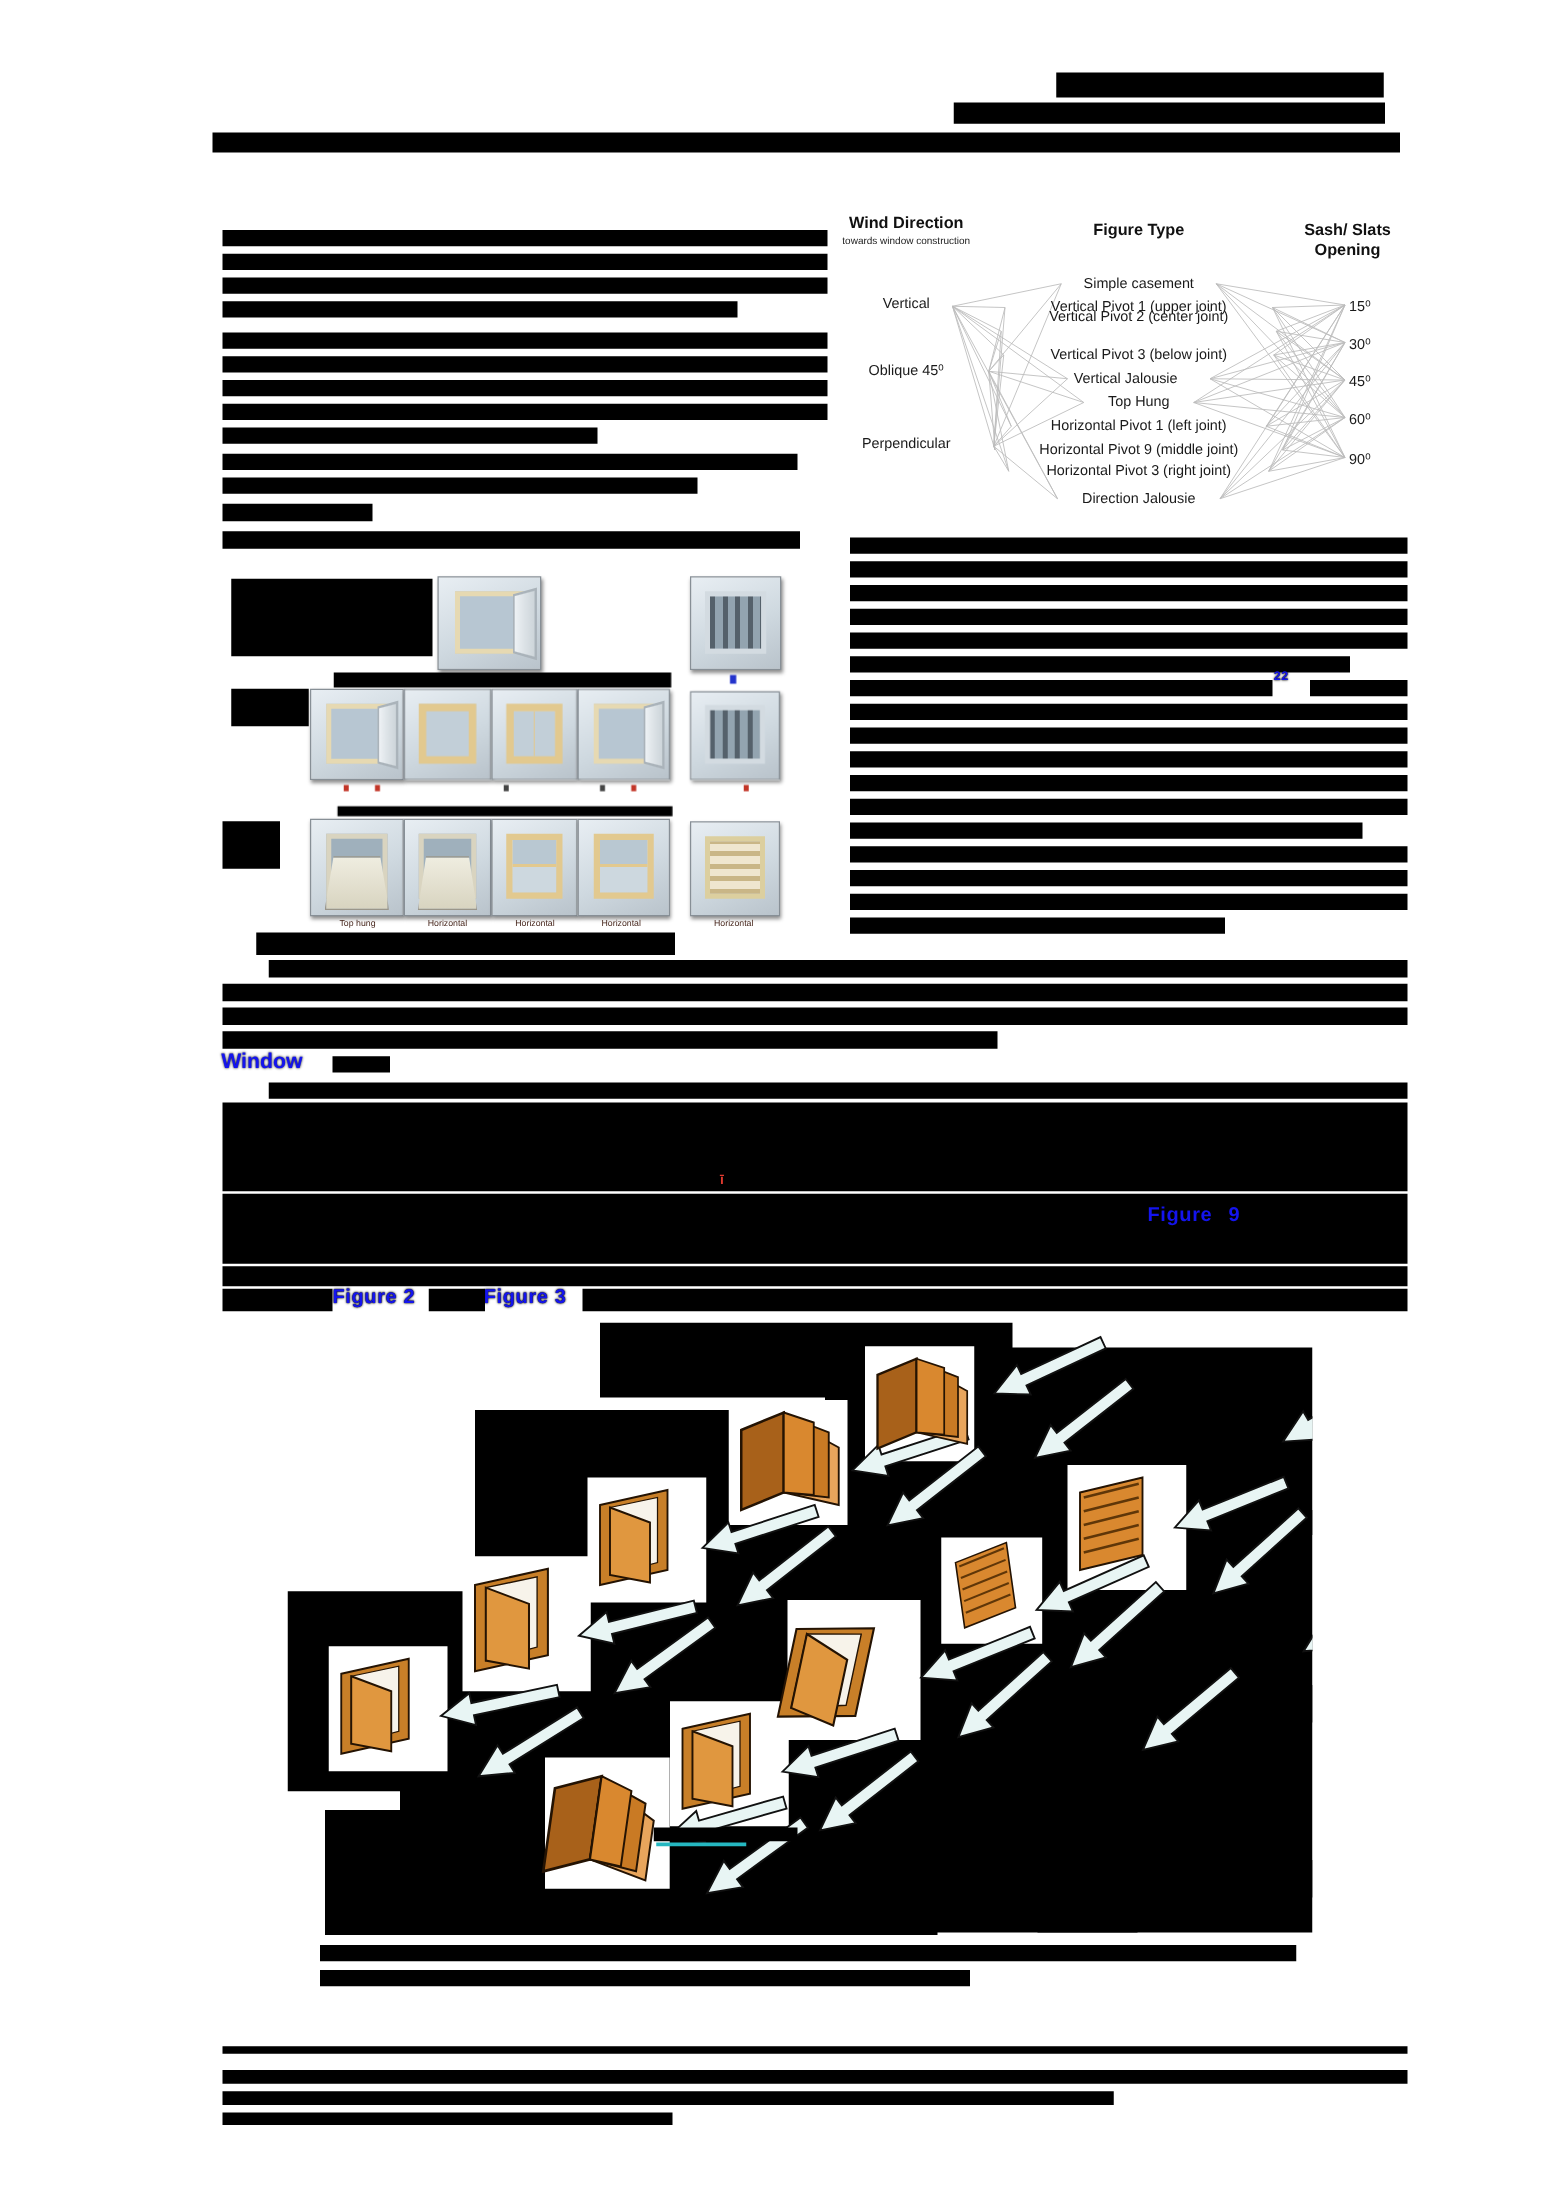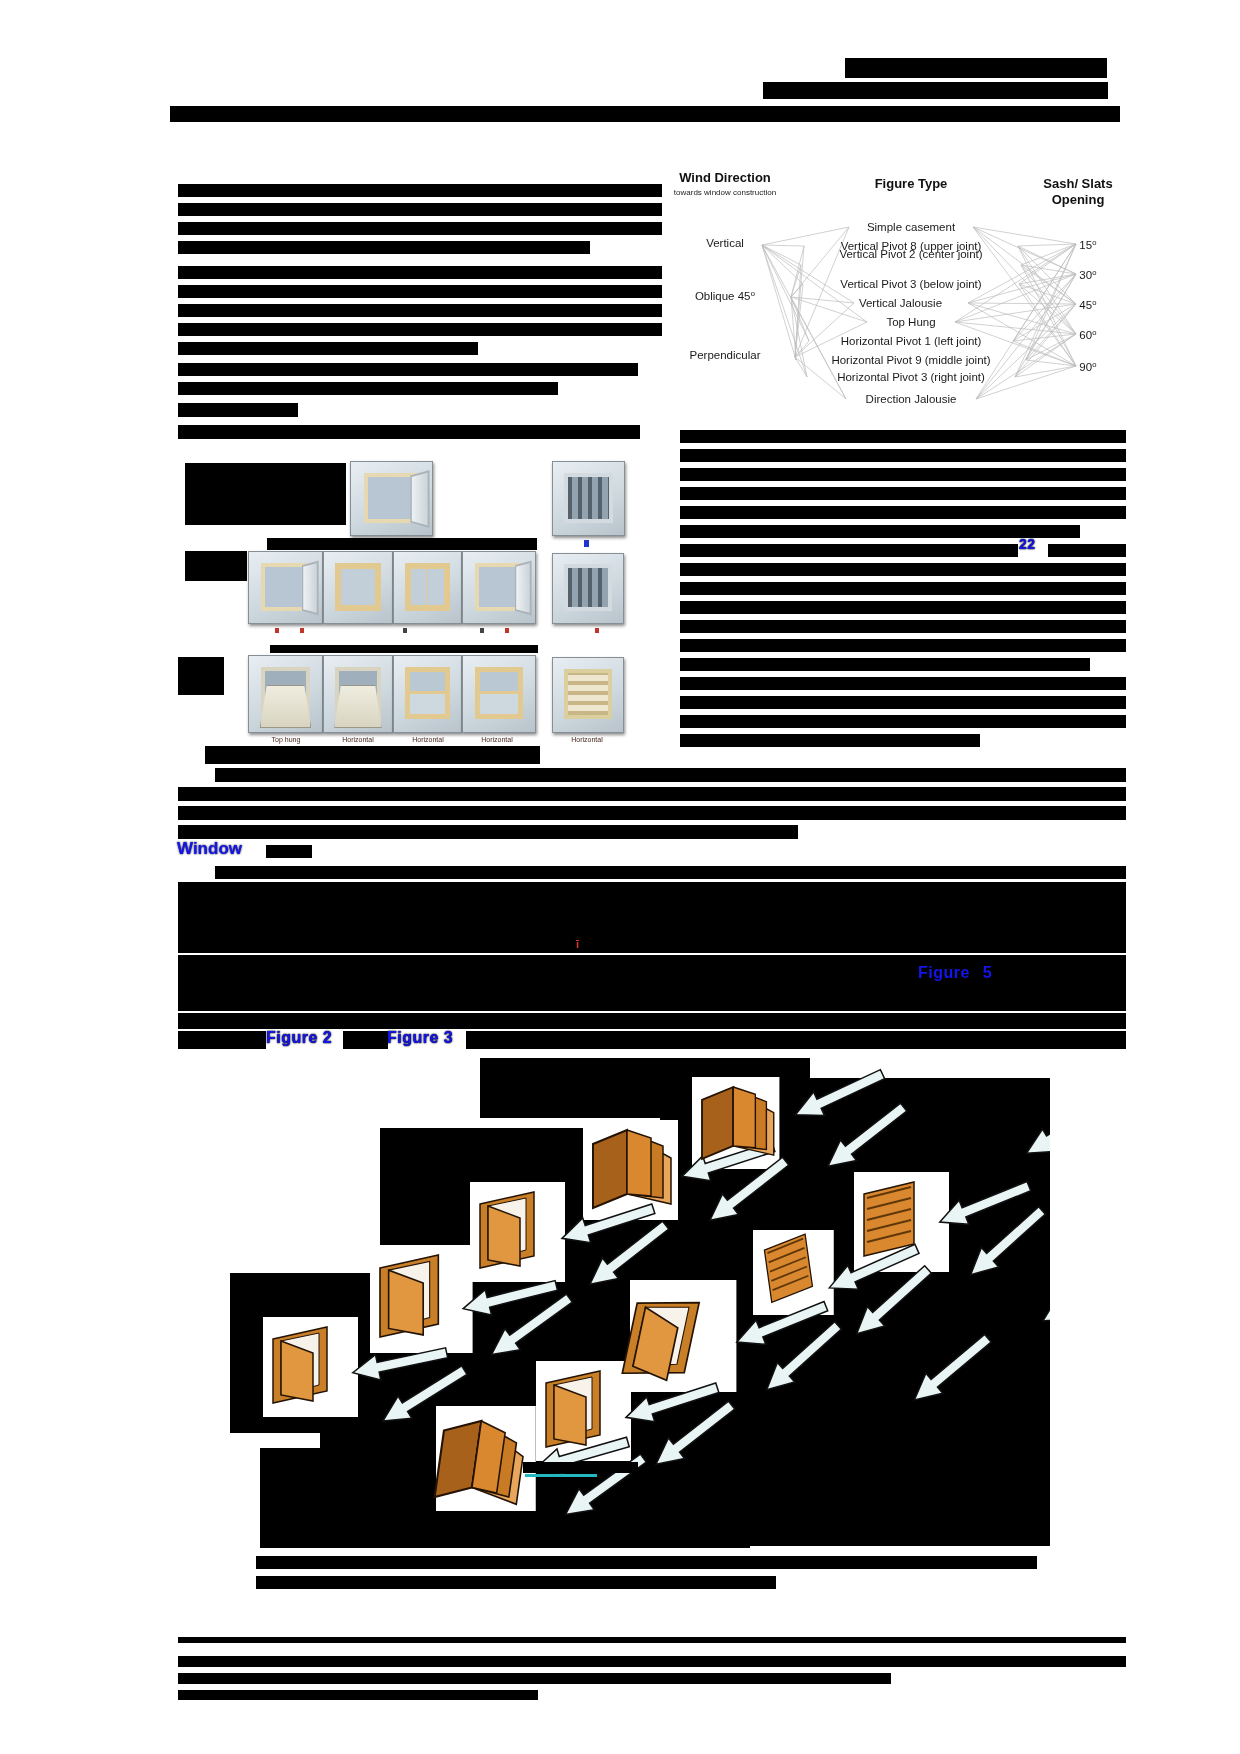--- a/index.html
+++ b/index.html
@@ -128,41 +128,41 @@
     </svg>
 
   <div class="fig1-title" style="left:640px;top:170px;width:170px">Wind Direction</div>
   <div class="fig1-sub" style="left:640px;top:188px;width:170px">towards window construction</div>
   <div class="fig1-item" style="left:640px;top:237px;width:170px">Vertical</div>
   <div class="fig1-item" style="left:640px;top:289px;width:170px">Oblique 45⁰</div>
   <div class="fig1-item" style="left:640px;top:349px;width:170px">Perpendicular</div>
 
   <div class="fig1-title" style="left:791px;top:176px;width:240px">Figure Type</div>
   <div class="fig1-item" style="left:791px;top:221px;width:240px">Simple casement</div>
-  <div class="fig1-item" style="left:791px;top:240px;width:240px">Vertical Pivot 8 (upper joint)</div>
+  <div class="fig1-item" style="left:791px;top:240px;width:240px">Vertical Pivot 1 (upper joint)</div>
   <div class="fig1-item" style="left:791px;top:248px;width:240px">Vertical Pivot 2 (center joint)</div>
   <div class="fig1-item" style="left:791px;top:278px;width:240px">Vertical Pivot 3 (below joint)</div>
   <div class="fig1-item" style="left:791px;top:297px;width:219px">Vertical Jalousie</div>
   <div class="fig1-item" style="left:791px;top:316px;width:240px">Top Hung</div>
   <div class="fig1-item" style="left:791px;top:335px;width:240px">Horizontal Pivot 1 (left joint)</div>
   <div class="fig1-item" style="left:791px;top:354px;width:240px">Horizontal Pivot 9 (middle joint)</div>
   <div class="fig1-item" style="left:791px;top:371px;width:240px">Horizontal Pivot 3 (right joint)</div>
   <div class="fig1-item" style="left:791px;top:393px;width:240px">Direction Jalousie</div>
 
   <div class="fig1-title" style="left:1028px;top:176px;width:100px">Sash/ Slats</div>
   <div class="fig1-title" style="left:1028px;top:192px;width:100px">Opening</div>
   <div class="fig1-item" style="left:1060px;top:238px;width:56px">15⁰</div>
   <div class="fig1-item" style="left:1060px;top:268px;width:56px">30⁰</div>
   <div class="fig1-item" style="left:1060px;top:298px;width:56px">45⁰</div>
   <div class="fig1-item" style="left:1060px;top:328px;width:56px">60⁰</div>
   <div class="fig1-item" style="left:1060px;top:360px;width:56px">90⁰</div>
 
-  <span class="blue-link" style="left:1019px;top:536px;font-size:14px">22</span>
+  <span class="blue-link" style="left:1019px;top:536px;font-size:10px">22</span>
   <span class="method" style="left:177px;top:839px">Window</span>
-  <span class="blue-link" style="left:918px;top:964px;font-size:16px;word-spacing:8px">Figure 5</span>
+  <span class="blue-link" style="left:918px;top:964px;font-size:16px;word-spacing:8px">Figure 9</span>
   <span class="blue-link" style="left:266px;top:1029px;font-size:16px">Figure 2</span>
   <span class="blue-link" style="left:387px;top:1029px;font-size:16px">Figure 3</span>
   <span class="footnote-mark" style="left:576px;top:938px">ī</span>
 
   <div class="photo open" style="left:350px;top:461px;width:83px;height:75px">
       <div class="inner"></div>
     </div>
   <div class="photo vslats" style="left:552px;top:461px;width:73px;height:75px">
       <div class="inner"></div>
     </div>

